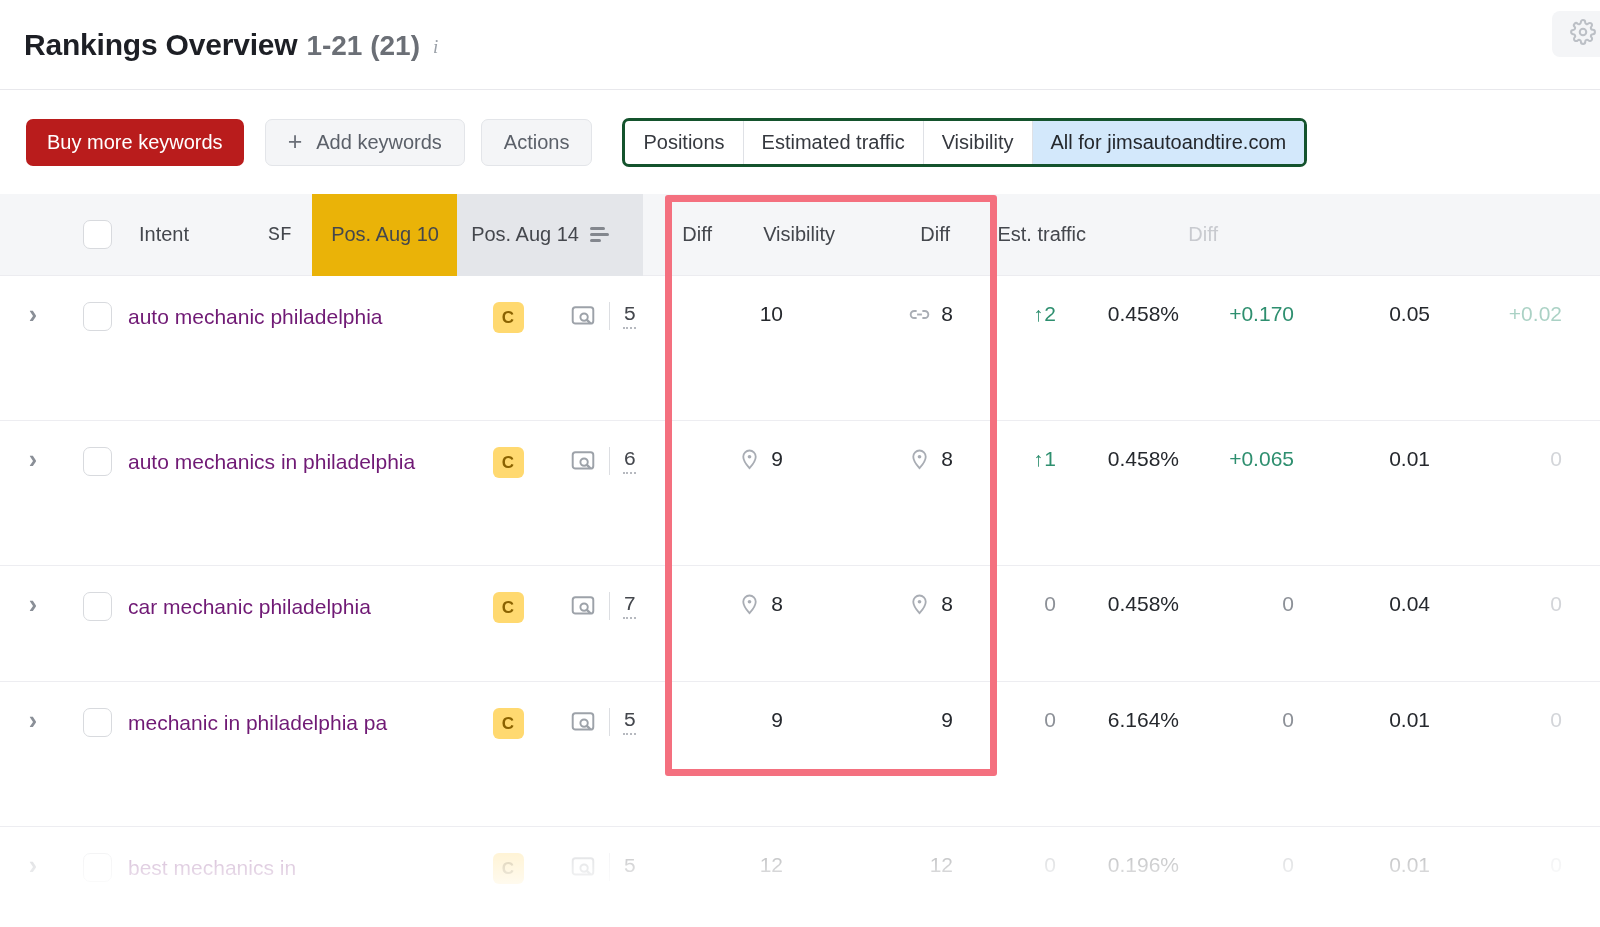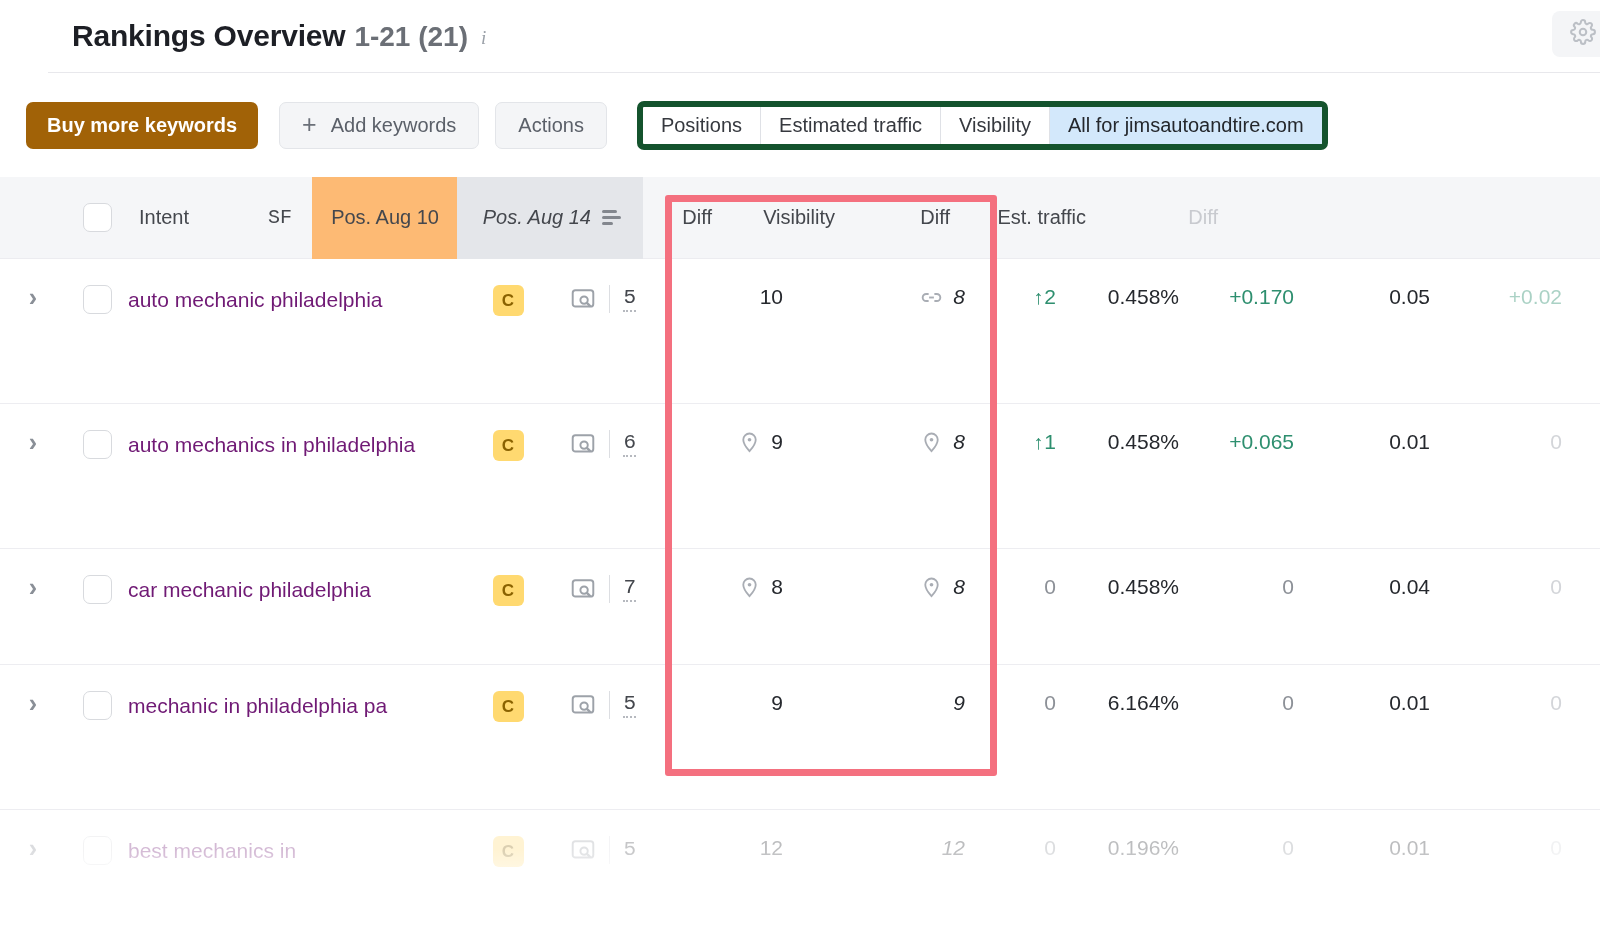--- a/index.html
+++ b/index.html
@@ -10,26 +10,25 @@
     background: #ffffff;
     font-family: "Liberation Sans", sans-serif;
     color: #222222;
     overflow: hidden;
     position: relative;
   }
 
   
   .page-header {
     position: relative;
-    height: 73px;
+    height: 90px;
     border-bottom: 1px solid #e8e8ec;
     display: flex;
     align-items: center;
     padding: 16px 24px;
-    margin-left: 48px;
   }
   .title-wrap { display: flex; align-items: baseline; gap: 9px; }
   .page-title {
     font-size: 30px;
     font-weight: bold;
     color: #1d1f25;
     letter-spacing: -0.2px;
   }
   .title-count {
     font-size: 28px;
@@ -73,23 +72,23 @@
     border-radius: 7px;
     display: inline-flex;
     align-items: center;
     justify-content: center;
     font-size: 20px;
     padding: 0 22px;
     white-space: nowrap;
     cursor: pointer;
   }
   .btn-primary {
-    background: #a16207;
+    background: #b91c1c;
     color: #ffffff;
-    font-weight: bold;
+    font-weight: normal;
     padding: 16px 21px;
     margin-right: 21px;
   }
   .btn-secondary {
     background: #f4f5f7;
     border: 1px solid #e3e5e9;
     color: #5b6069;
     margin-right: 16px;
   }
   .plus-icon {
@@ -97,21 +96,21 @@
     color: #6b7079;
     margin-right: 14px;
     line-height: 1;
     position: relative;
     top: -1px;
   }
 
   .tabs {
     display: flex;
     height: 49px;
-    border: 6px solid #14532d;
+    border: 3px solid #14532d;
     border-radius: 7px;
     overflow: hidden;
     margin-left: 14px;
     background: #ffffff;
   }
   .tab {
     display: flex;
     align-items: center;
     padding: 0 18px;
     font-size: 20px;
@@ -152,33 +151,33 @@
   }
   .th { color: #44474d; }
 
   
   .c-exp    { width: 66px;  justify-content: center; }
   .c-chk    { width: 62px;  justify-content: center; }
   .c-kw     { width: 344px; }
   .c-intent { width: 72px;  justify-content: center; }
   .c-sf     { width: 112px; justify-content: flex-end; padding-right: 20px; font-family: Liberation Mono, monospace; }
   .c-p1     { width: 145px; justify-content: flex-end; padding-right: 18px; }
-  .c-p2     { width: 186px; justify-content: flex-end; padding-right: 22px; font-style: italic; }
+  .c-p2     { width: 186px; justify-content: flex-end; padding-right: 34px; }
   .c-diff1  { width: 86px;  justify-content: flex-end; padding-right: 17px; }
   .c-vis    { width: 118px; justify-content: flex-end; padding-right: 12px; }
   .c-diff2  { width: 118px; justify-content: flex-end; padding-right: 15px; }
   .c-est    { width: 135px; justify-content: flex-end; padding-right: 14px; }
   .c-diff3  { width: 140px; justify-content: flex-end; padding-right: 22px; }
 
   .th.c-p2 {
     background: #e4e6ea;
     height: 82px;
     align-items: center;
   }
-  .th.c-p1 { background: #fdba74; height: 82px; }
+  .th.c-p1 { background: #eab308; height: 82px; }
 
   .sort-icon { margin-left: 11px; display: inline-flex; flex-direction: column; gap: 3px; }
   .sort-icon i { display: block; height: 3px; background: #83878e; border-radius: 2px; }
   .sort-icon i:nth-child(1) { width: 15px; }
   .sort-icon i:nth-child(2) { width: 19px; }
   .sort-icon i:nth-child(3) { width: 11px; }
 
   .row {
     display: flex;
     border-bottom: 1px solid #ededf1;

